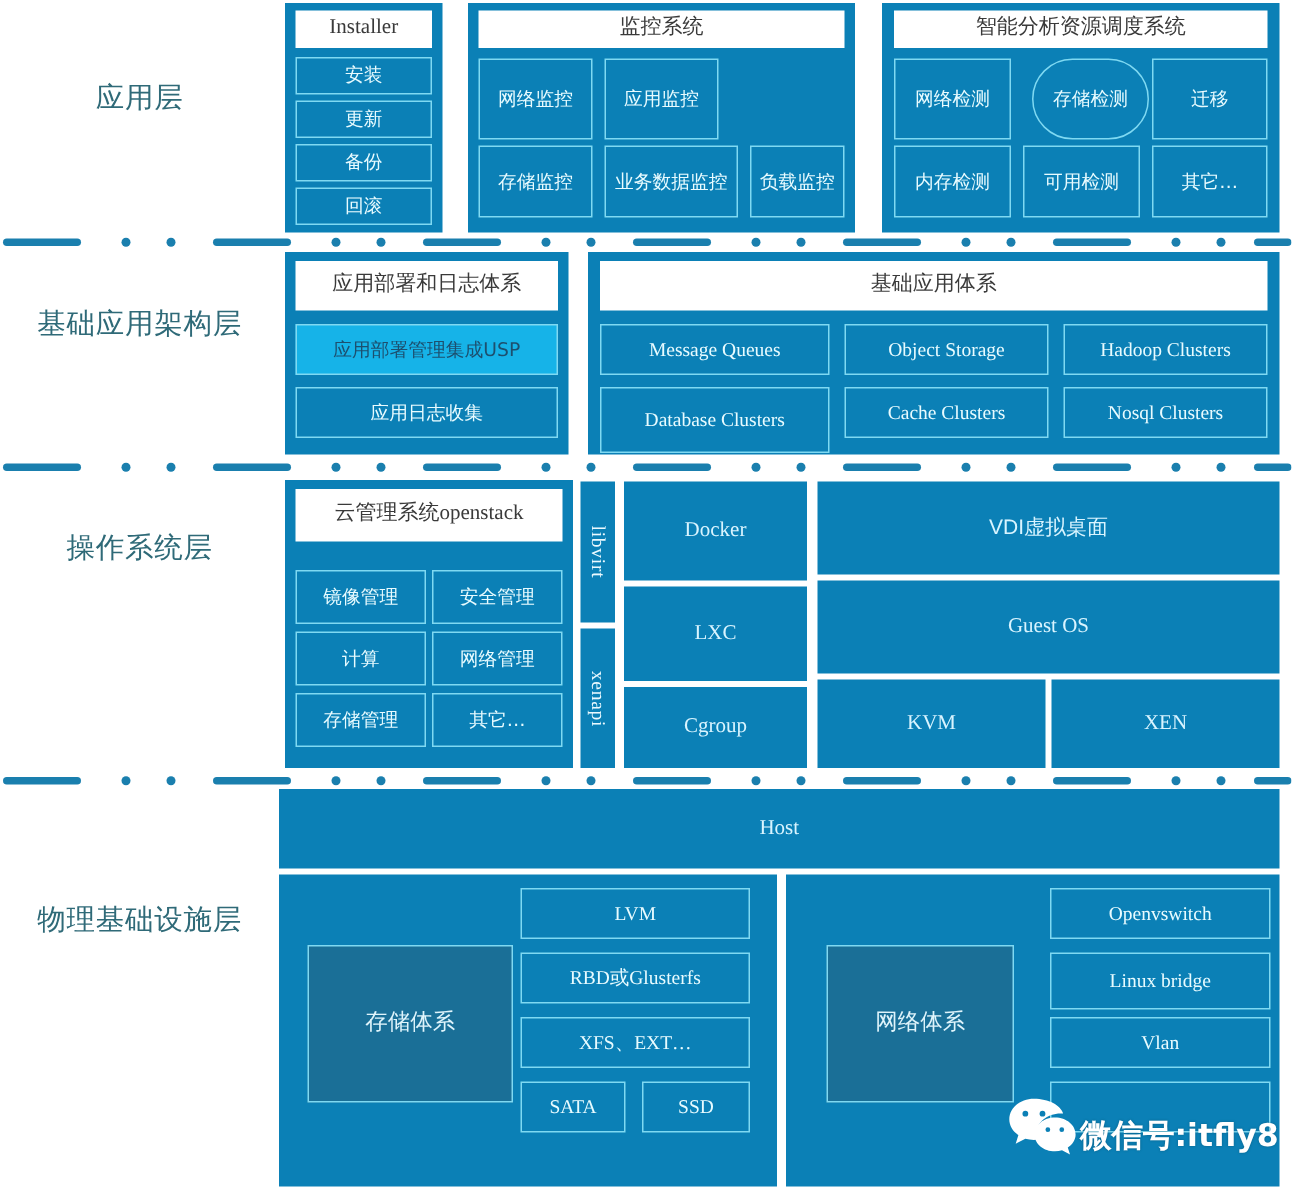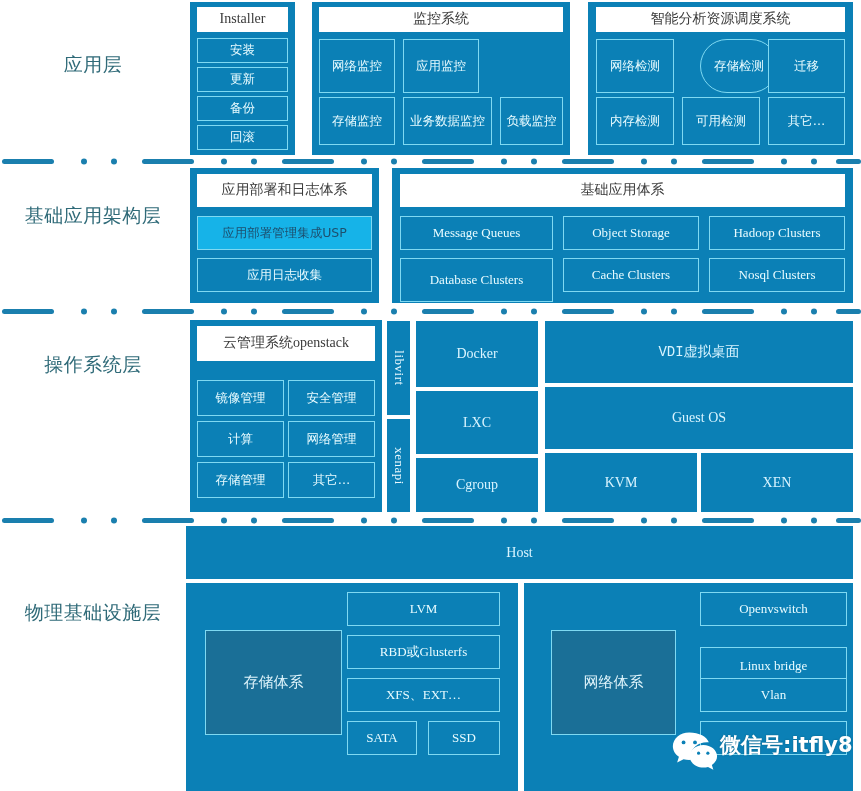--- a/index.html
+++ b/index.html
@@ -59,39 +59,39 @@
   .cell.dark{background:#1a6f97;color:#dff4fb;font-size:15px;}
   .plain{
     position:absolute;
     background:#0b80b6;
     color:#d9f4ff;
     display:flex;align-items:center;justify-content:center;
     text-align:center;
     box-sizing:border-box;
     font-size:14px;
   }
-  .plain.cn{font-family:Liberation Mono, monospace;text-align:center;}
+  .plain.cn{font-family:Liberation Sans, sans-serif;text-align:center;}
   .vtab{
     position:absolute;
     background:#0b80b6;
     color:#eaf9ff;
     box-sizing:border-box;
     font-size:13px;
     display:flex;align-items:center;justify-content:center;
   }
   .vtab span{
     display:block;
     transform:rotate(90deg);
     white-space:nowrap;
     letter-spacing:.5px;
   }
   
   .wm{
     position:absolute;
-    display:flex;align-items:flex-start;
+    display:flex;align-items:flex-end;
     pointer-events:none;
   }
   .wm-text{
     font-family:"DejaVu Sans","Liberation Sans",sans-serif;
     font-size:21px;color:#ffffff;font-weight:bold;
     text-shadow:0 0 2px rgba(0,0,0,.25);
     white-space:nowrap;
   }
   .wm-logo{width:46px;height:40px;margin-right:2px;}
 </style>
@@ -114,21 +114,21 @@
     <div class="cell cn" style="left:7px;top:37px;width:76px;height:54px;">网络监控</div>
     <div class="cell cn" style="left:91px;top:37px;width:76px;height:54px;">应用监控</div>
     <div class="cell cn" style="left:7px;top:95px;width:76px;height:48px;">存储监控</div>
     <div class="cell cn" style="left:91px;top:95px;width:89px;height:48px;">业务数据监控</div>
     <div class="cell cn" style="left:188px;top:95px;width:63px;height:48px;">负载监控</div>
   </div>
 
   <div class="panel" style="left:588px;top:2px;width:265px;height:153px;">
     <div class="hdr" style="left:8px;top:5px;width:249px;height:25px;">智能分析资源调度系统</div>
     <div class="cell cn" style="left:8px;top:37px;width:78px;height:54px;">网络检测</div>
-    <div class="cell cn" style="left:112px;top:37px;width:78px;height:54px;border-radius:27px;">存储检测</div>
+    <div class="cell cn" style="left:100px;top:37px;width:78px;height:54px;border-radius:27px;">存储检测</div>
     <div class="cell cn" style="left:180px;top:37px;width:77px;height:54px;">迁移</div>
     <div class="cell cn" style="left:8px;top:95px;width:78px;height:48px;">内存检测</div>
     <div class="cell cn" style="left:94px;top:95px;width:78px;height:48px;">可用检测</div>
     <div class="cell cn" style="left:180px;top:95px;width:77px;height:48px;">其它…</div>
   </div>
 </div>
 
 <div class="sep" style="top:157px;">
   <svg width="861" height="8" viewBox="0 0 861 8">
     <g fill="#1a7fae">
@@ -267,21 +267,21 @@
     <div class="cell" style="left:161px;top:9px;width:153px;height:34px;">LVM</div>
     <div class="cell" style="left:161px;top:52px;width:153px;height:34px;">RBD或Glusterfs</div>
     <div class="cell" style="left:161px;top:95px;width:153px;height:34px;">XFS、EXT…</div>
     <div class="cell" style="left:161px;top:138px;width:70px;height:34px;">SATA</div>
     <div class="cell" style="left:242px;top:138px;width:72px;height:34px;">SSD</div>
   </div>
 
   <div class="panel" style="left:524px;top:583px;width:329px;height:208px;">
     <div class="cell dark" style="left:27px;top:47px;width:125px;height:105px;">网络体系</div>
     <div class="cell" style="left:176px;top:9px;width:147px;height:34px;">Openvswitch</div>
-    <div class="cell" style="left:176px;top:52px;width:147px;height:38px;margin-top:12px;">Linux bridge</div>
+    <div class="cell" style="left:176px;top:52px;width:147px;height:38px;">Linux bridge</div>
     <div class="cell" style="left:176px;top:95px;width:147px;height:34px;">Vlan</div>
     <div class="cell" style="left:176px;top:138px;width:147px;height:34px;"></div>
   </div>
 </div>
 
 <div class="wm" style="left:672px;top:731px;">
   <svg class="wm-logo" viewBox="0 0 64 56">
     <g fill="#ffffff">
       <path d="M24 2C11 2 1 10.6 1 21.2c0 6 3.3 11.3 8.5 14.8L7 44l9-4.6c2.5.7 5.2 1.1 8 1.1 1 0 2-.05 3-.15-.6-1.8-.9-3.7-.9-5.6 0-10.5 10.2-19 22.8-19 .8 0 1.6.04 2.4.12C49 8.1 37.7 2 24 2z"></path>
       <path d="M62.9 35.4c0-8.7-8.6-15.8-19.2-15.8s-19.2 7.1-19.2 15.8S33.1 51.2 43.7 51.2c2.3 0 4.5-.35 6.5-.95l7.5 3.9-2.1-6.6c4.5-2.9 7.3-7.3 7.3-12.15z"></path>

